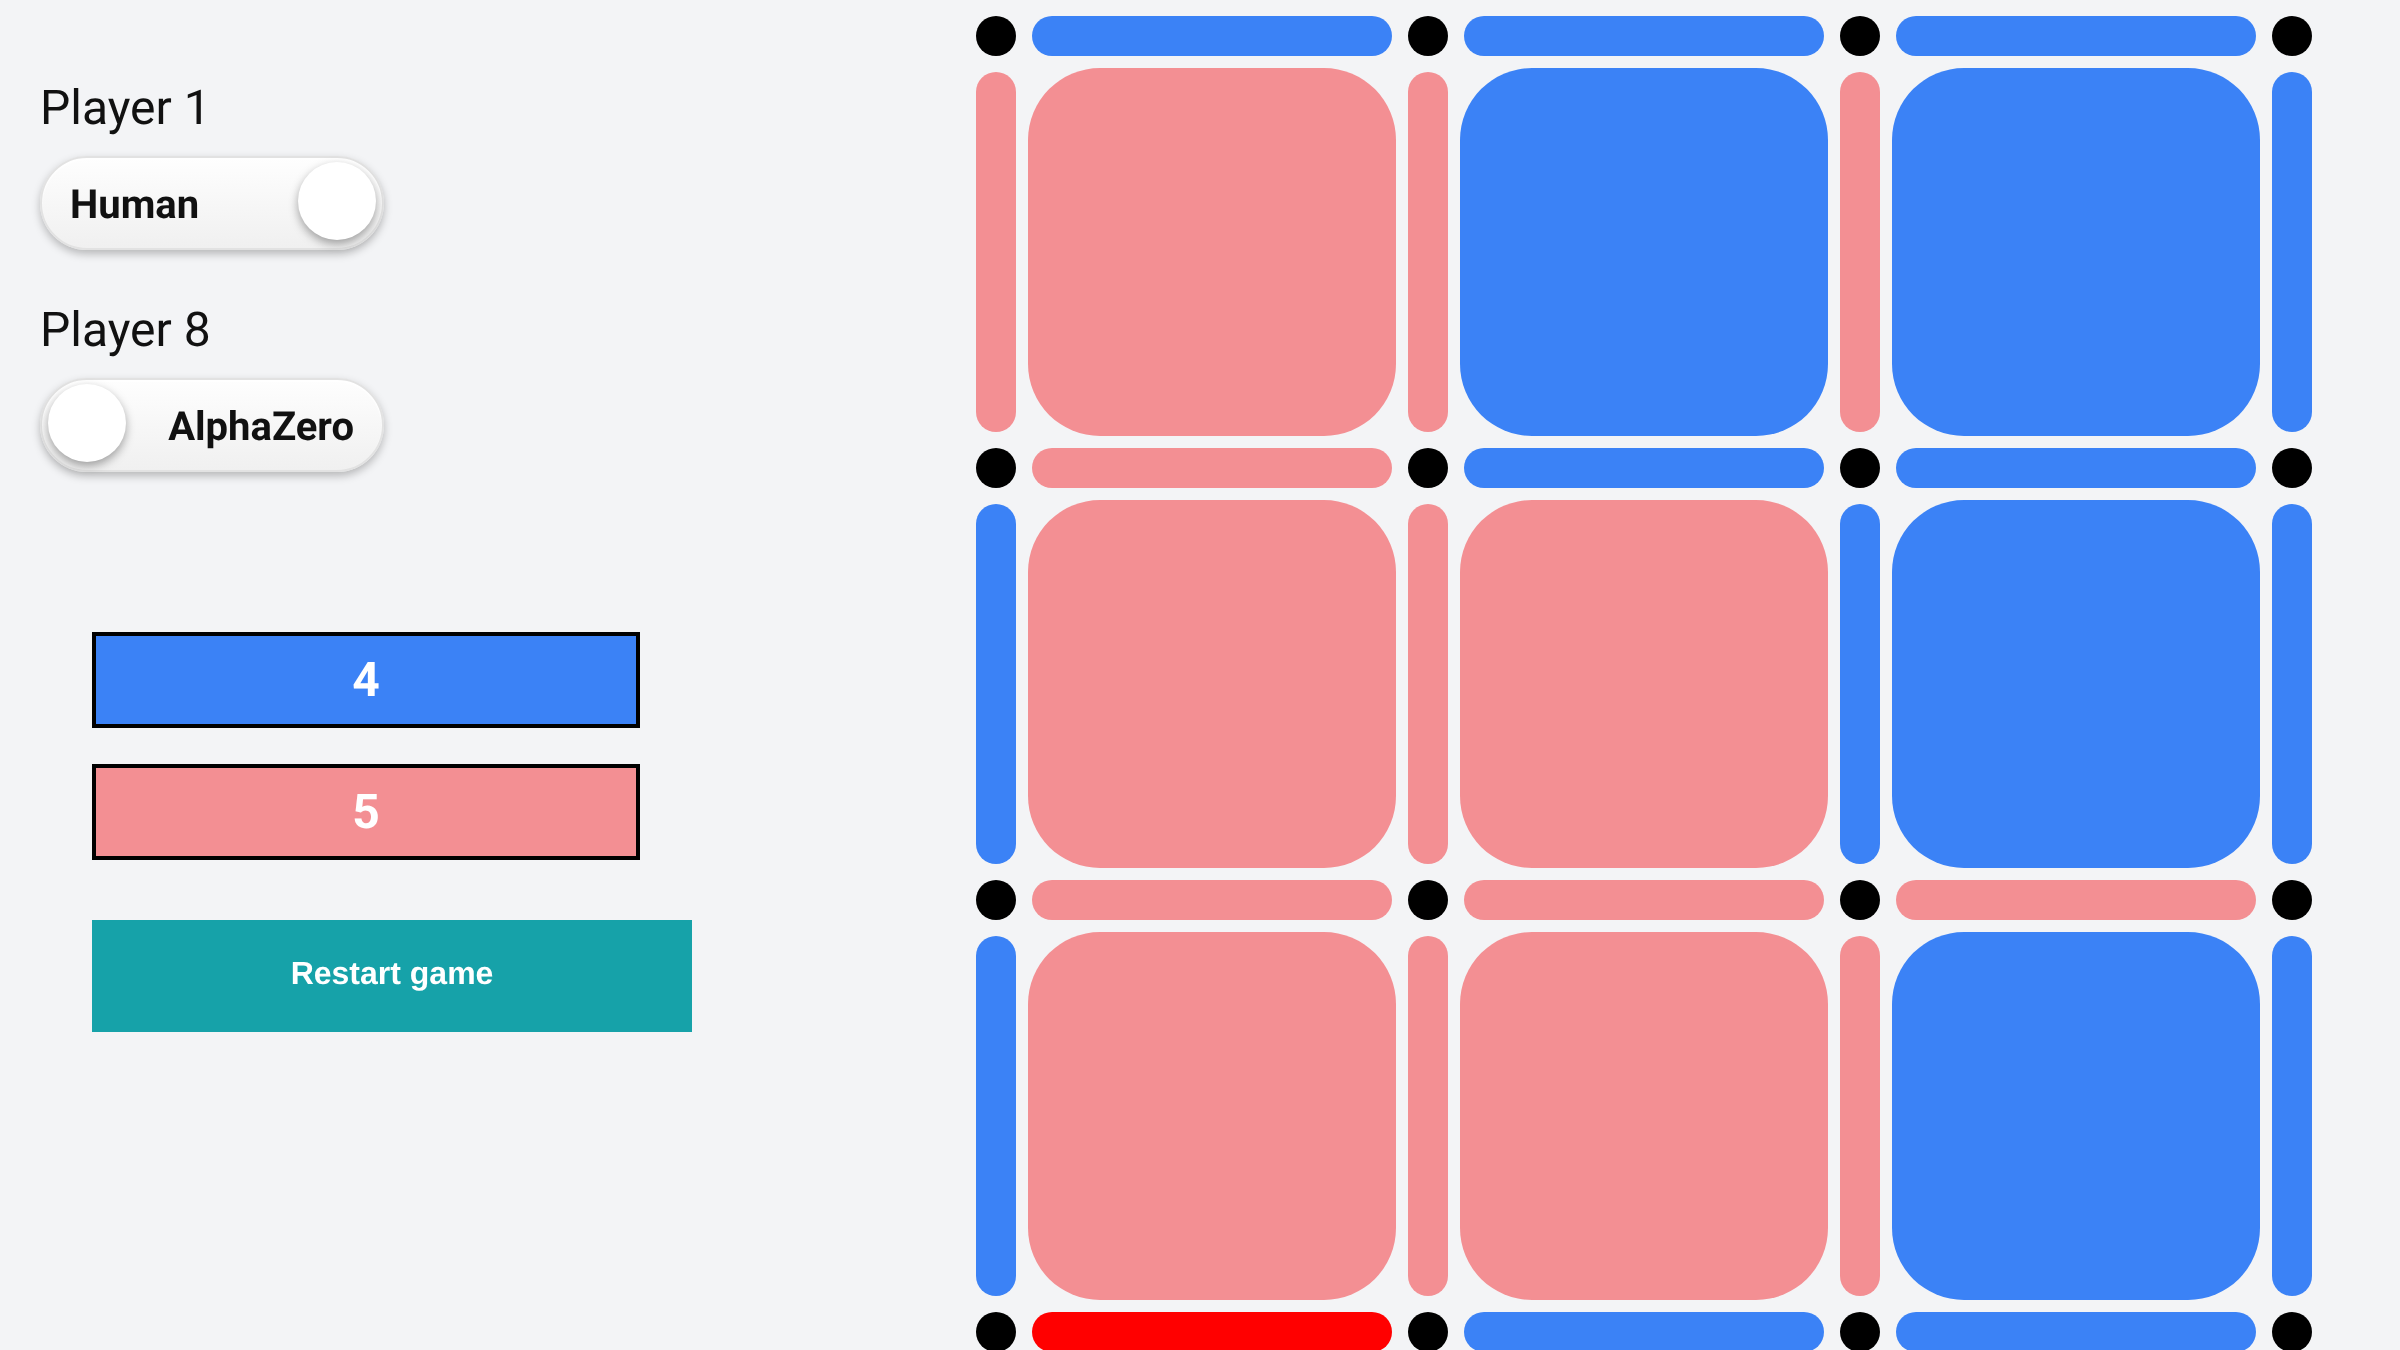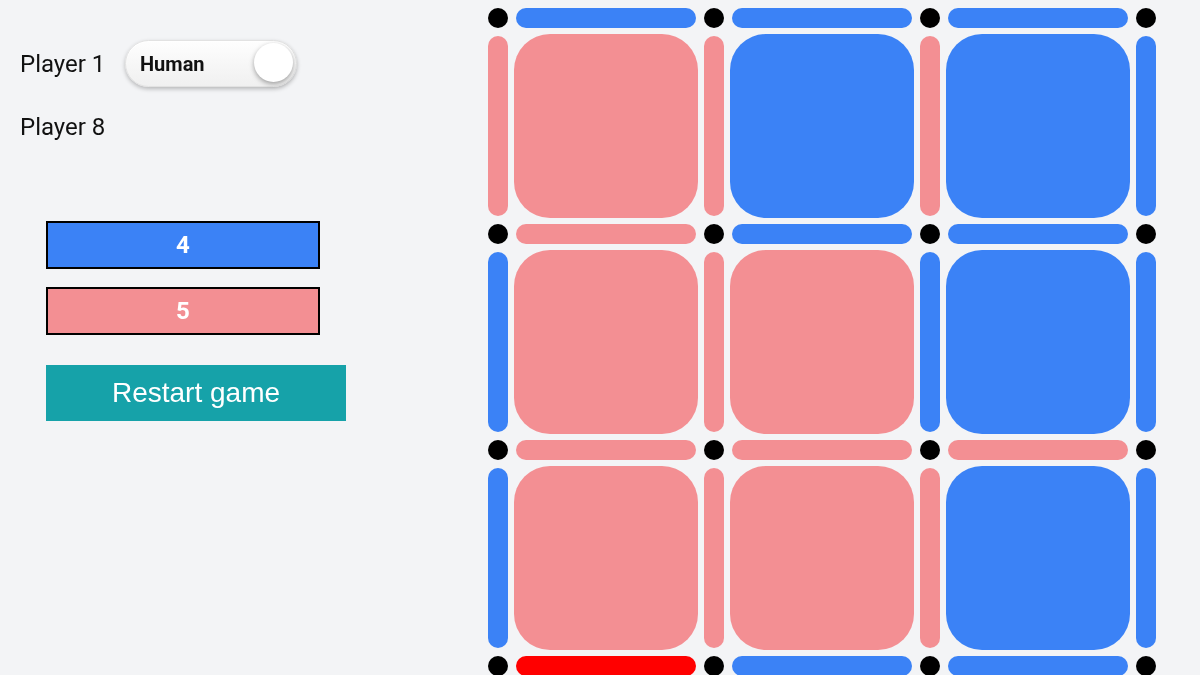--- a/index.html
+++ b/index.html
@@ -15,23 +15,24 @@
   }
   
   .panel{
     width:480px;
     padding:40px 20px 0 20px;
     box-sizing:border-box;
     flex:none;
   }
   .player-row{
     display:flex;
-    align-items:center;
+    align-items:flex-start;
     gap:10px;
     margin-bottom:26px;
+    flex-direction:column;
   }
   .player-label{
     font-size:24px;
     color:#111;
     width:95px;
   }
   
   .toggle{
     position:relative;
     width:170px;height:45px;
@@ -73,21 +74,21 @@
   }
   .score.p1{ background:#3b82f6; margin-top:80px; }
   .score.p2{ background:#f38f93; }
 
   
   .restart{
     width:300px;height:56px;
     margin-left:26px;
     margin-top:30px;
     background:#16a2a9;
-    color:#fff;font-size:28px;font-weight:400;
+    color:#fff;font-size:16px;font-weight:700;
     border:none;
     display:flex;align-items:center;justify-content:center;
     cursor:pointer;
   }
 
   
   .board{
     flex:none;
     width:700px;
     height:675px;
@@ -126,20 +127,24 @@
     <div class="player-row">
       <div class="player-label">Player 1</div>
       <div id="toggle1" class="toggle right">
         <span class="tlabel">Human</span>
         <span class="knob"></span>
       </div>
     </div>
 
     <div class="player-row">
       <div class="player-label">Player 8</div>
+      <div id="toggle2" class="toggle left">
+        <span class="tlabel">AlphaZero</span>
+        <span class="knob"></span>
+      </div>
     </div>
 
     <div class="score p1">4</div>
     <div class="score p2">5</div>
 
     <button class="restart">Restart game</button>
   </div>
 
   <div id="board" class="board">
       <div class="dot" style="left: 18px; top: 18px;"></div>

